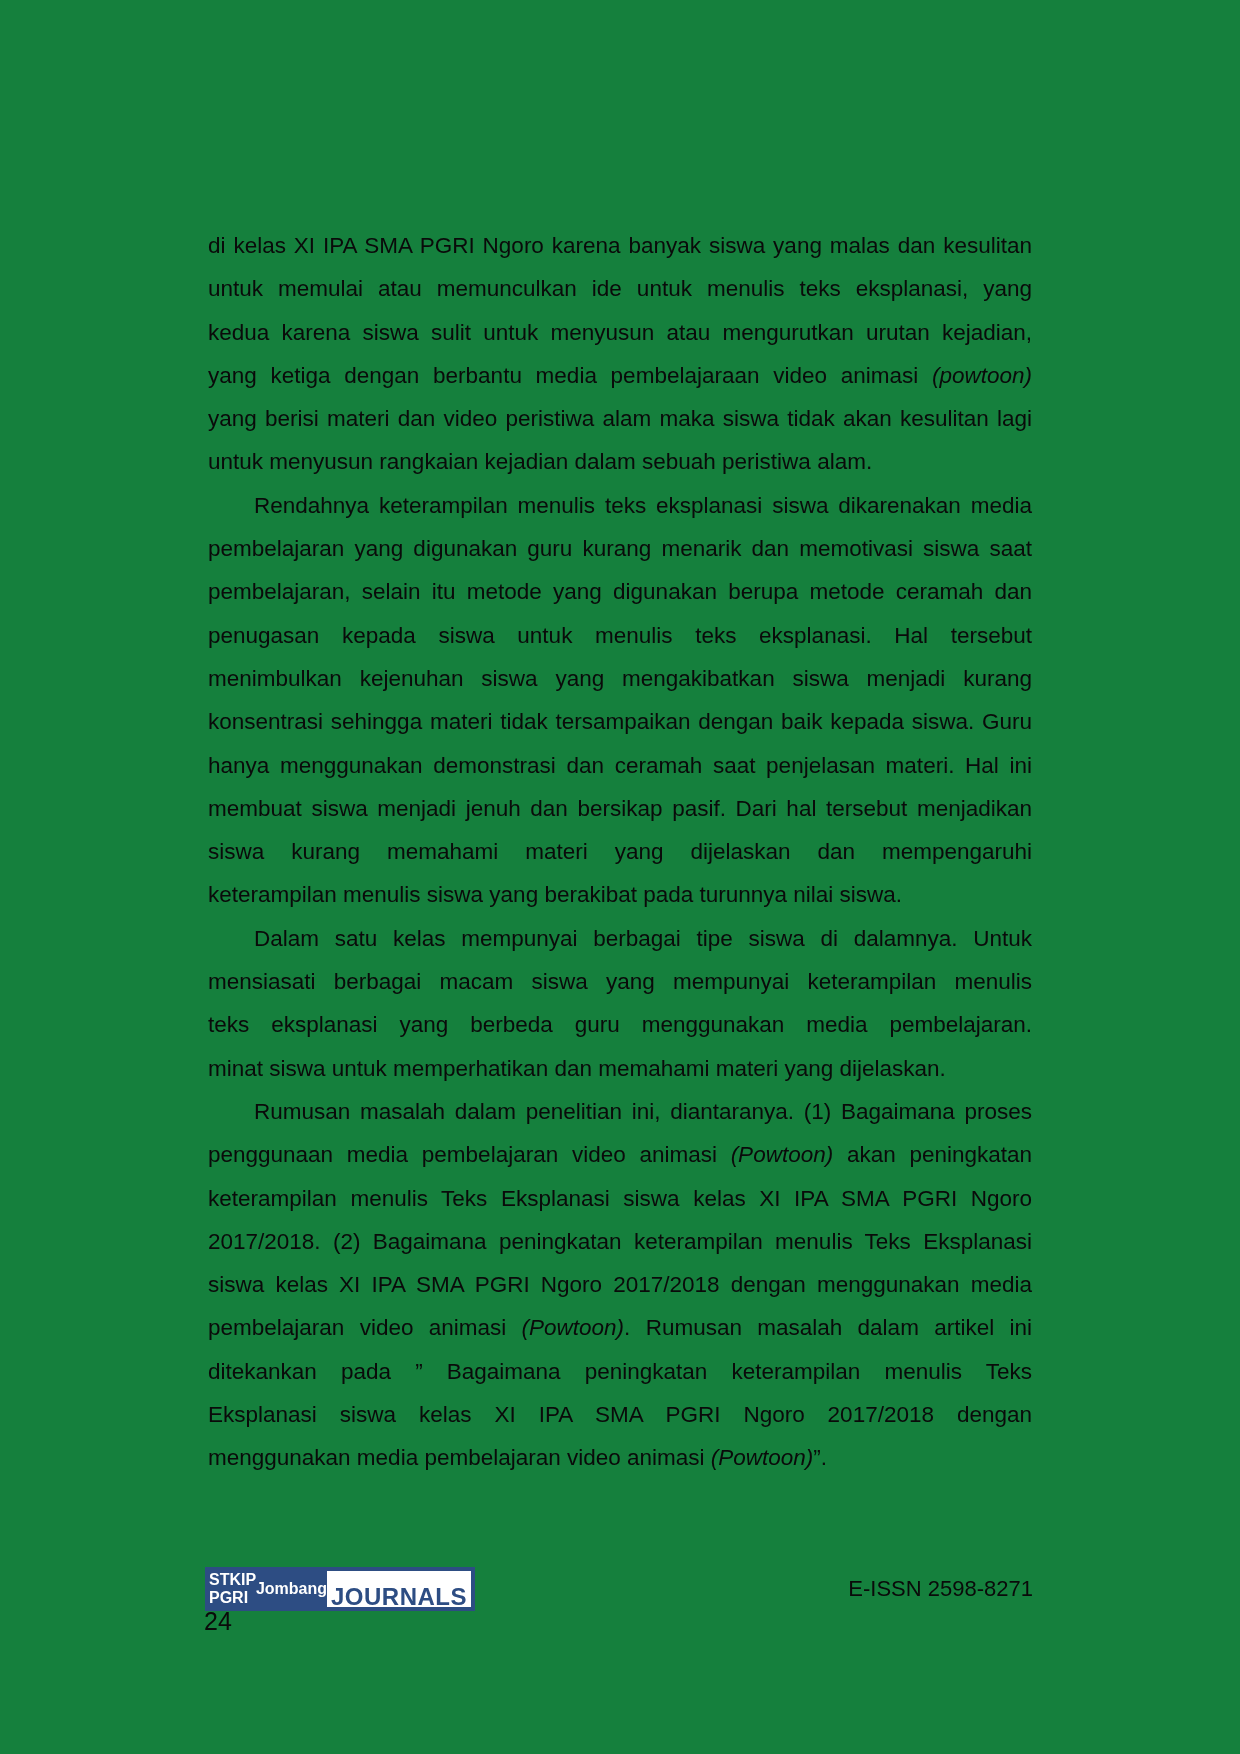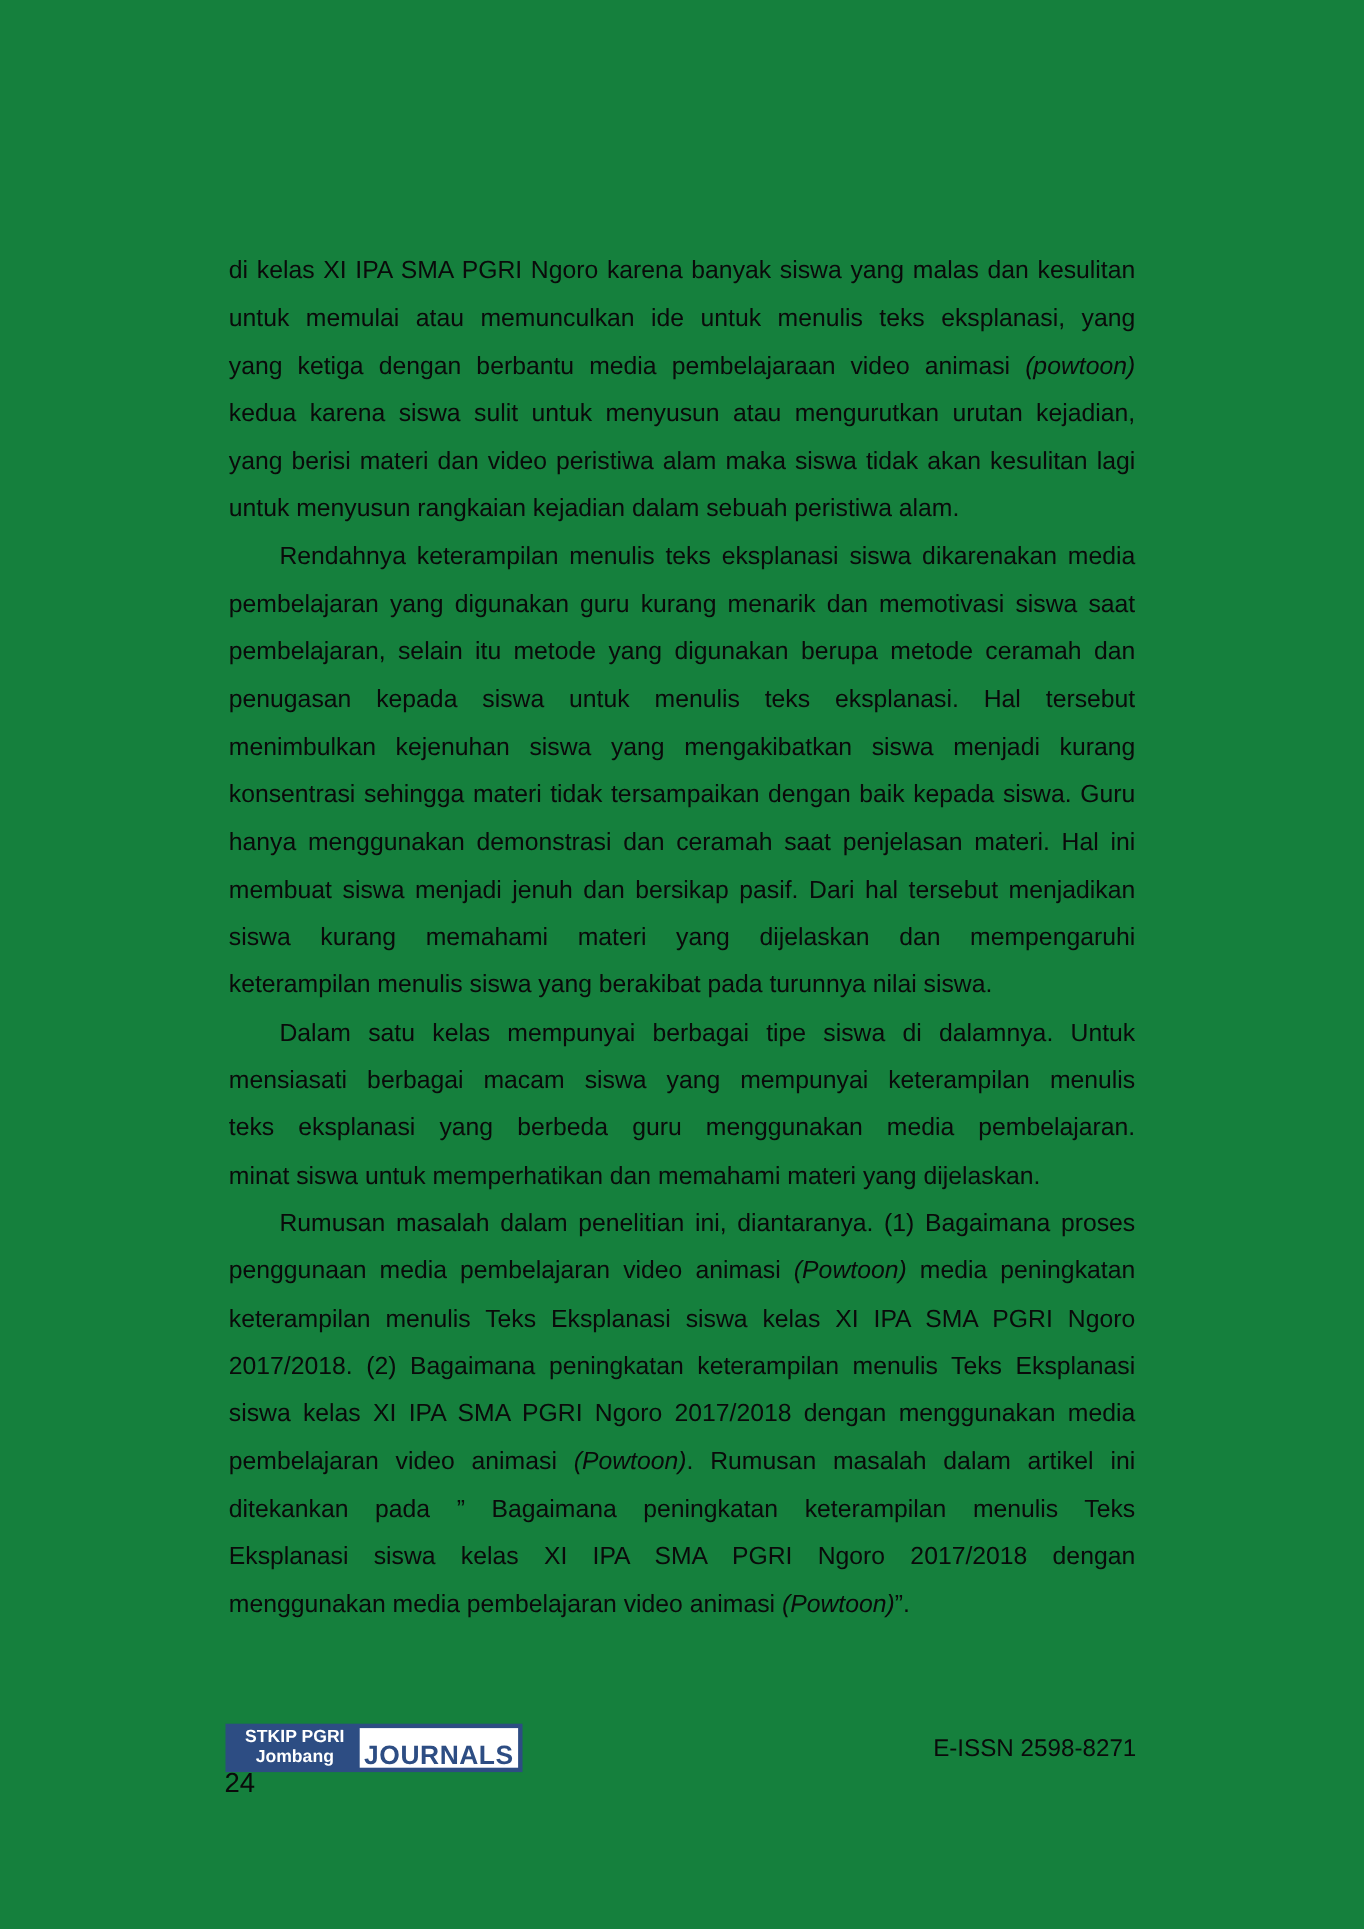--- a/index.html
+++ b/index.html
@@ -33,21 +33,20 @@
     position:absolute;
     left:205px;top:1567px;
     width:270px;height:44px;
     display:flex;
     box-sizing:border-box;
     padding:4px;
   }
   .logo-left{
     width:118px;
     display:flex;
-    flex-direction:column;
     justify-content:center;
     align-items:center;
     color:#ffffff;
     font-weight:bold;
     font-size:16px;
     line-height:18px;
   }
   .logo-right{
     flex:1;
     background:#ffffff;
@@ -74,40 +73,40 @@
   }
 </style>
 </head>
 <body>
 
 <div class="page">
 
   <main class="body-text">
       <div class="line"><span>di kelas XI IPA SMA PGRI Ngoro karena banyak siswa yang malas dan kesulitan</span></div>
       <div class="line"><span>untuk memulai atau memunculkan ide untuk menulis teks eksplanasi, yang</span></div>
+      <div class="line"><span>kedua karena siswa sulit untuk menyusun atau mengurutkan urutan kejadian,</span></div>
       <div class="line"><span>yang ketiga dengan berbantu media pembelajaraan video animasi </span><span class="it">(powtoon)</span></div>
-      <div class="line"><span>kedua karena siswa sulit untuk menyusun atau mengurutkan urutan kejadian,</span></div>
       <div class="line"><span>yang berisi materi dan video peristiwa alam maka siswa tidak akan kesulitan lagi</span></div>
       <div class="line last"><span>untuk menyusun rangkaian kejadian dalam sebuah peristiwa alam.</span></div>
       <div class="line indent"><span>Rendahnya keterampilan menulis teks eksplanasi siswa dikarenakan media</span></div>
       <div class="line"><span>pembelajaran yang digunakan guru kurang menarik dan memotivasi siswa saat</span></div>
       <div class="line"><span>pembelajaran, selain itu metode yang digunakan berupa metode ceramah dan</span></div>
       <div class="line"><span>penugasan kepada siswa untuk menulis teks eksplanasi. Hal tersebut</span></div>
       <div class="line"><span>menimbulkan kejenuhan siswa yang mengakibatkan siswa menjadi kurang</span></div>
       <div class="line"><span>konsentrasi sehingga materi tidak tersampaikan dengan baik kepada siswa. Guru</span></div>
       <div class="line"><span>hanya menggunakan demonstrasi dan ceramah saat penjelasan materi. Hal ini</span></div>
       <div class="line"><span>membuat siswa menjadi jenuh dan bersikap pasif. Dari hal tersebut menjadikan</span></div>
       <div class="line"><span>siswa kurang memahami materi yang dijelaskan dan mempengaruhi</span></div>
       <div class="line last"><span>keterampilan menulis siswa yang berakibat pada turunnya nilai siswa.</span></div>
       <div class="line indent"><span>Dalam satu kelas mempunyai berbagai tipe siswa di dalamnya. Untuk</span></div>
       <div class="line"><span>mensiasati berbagai macam siswa yang mempunyai keterampilan menulis</span></div>
       <div class="line"><span>teks eksplanasi yang berbeda guru menggunakan media pembelajaran.</span></div>
       <div class="line last"><span>minat siswa untuk memperhatikan dan memahami materi yang dijelaskan.</span></div>
       <div class="line indent"><span>Rumusan masalah dalam penelitian ini, diantaranya. (1) Bagaimana proses</span></div>
-      <div class="line"><span>penggunaan media pembelajaran video animasi </span><span class="it">(Powtoon)</span><span> media peningkatan</span></div>
+      <div class="line"><span>penggunaan media pembelajaran video animasi </span><span class="it">(Powtoon)</span><span> akan peningkatan</span></div>
       <div class="line"><span>keterampilan menulis Teks Eksplanasi siswa kelas XI IPA SMA PGRI Ngoro</span></div>
       <div class="line"><span>2017/2018. (2) Bagaimana peningkatan keterampilan menulis Teks Eksplanasi</span></div>
       <div class="line"><span>siswa kelas XI IPA SMA PGRI Ngoro 2017/2018 dengan menggunakan media</span></div>
       <div class="line"><span>pembelajaran video animasi </span><span class="it">(Powtoon)</span><span>. Rumusan masalah dalam artikel ini</span></div>
       <div class="line"><span>ditekankan pada ” Bagaimana peningkatan keterampilan menulis Teks</span></div>
       <div class="line"><span>Eksplanasi siswa kelas XI IPA SMA PGRI Ngoro 2017/2018 dengan</span></div>
       <div class="line last"><span>menggunakan media pembelajaran video animasi </span><span class="it">(Powtoon)</span><span>”.</span></div>
     </main>
 
   <div class="footer-logo" style="background: rgb(45, 77, 131);">

